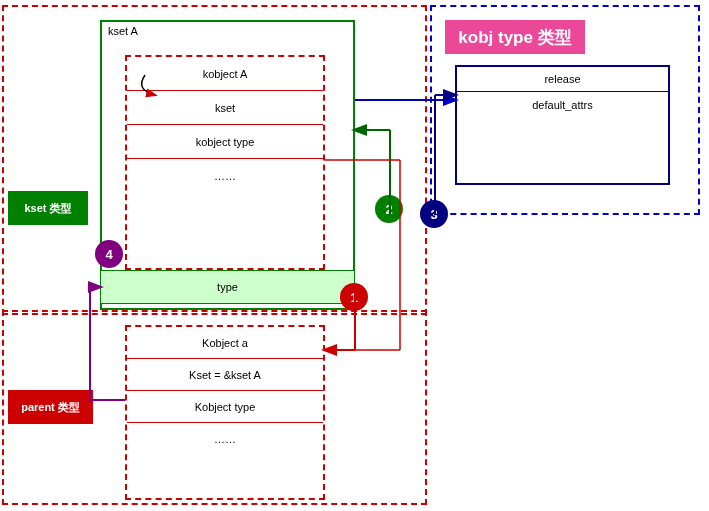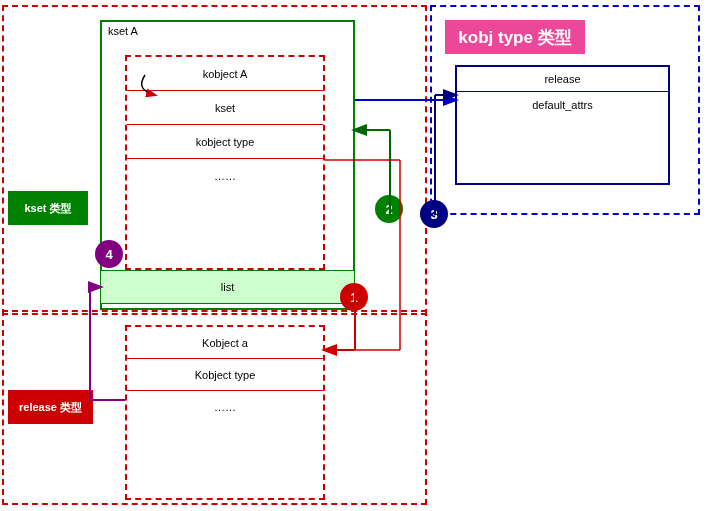--- a/index.html
+++ b/index.html
@@ -249,54 +249,57 @@
     </div>
     <div class="field-row">
       <span>kobject type</span>
     </div>
     <div class="field-row">
       <span>……</span>
     </div>
   </div>
 
   <div style="position:absolute; left:100px; top:270px; width:255px; height:34px; background:#ccffcc; border:1px solid #008000; display:flex; align-items:center; justify-content:center; font-size:11px;">
-    <span>list</span>
+    <span>type</span>
   </div>
 
   <div class="kobj-type-box">
     <span>kobj type 类型</span>
   </div>
 
   <div class="kobj-fields">
     <div class="kobj-field-row">
       <span>release</span>
     </div>
     <div class="kobj-field-row">
       <span>default_attrs</span>
     </div>
   </div>
 
   <div class="kobject-a-box">
     <div class="kobject-field-row">
       <span>Kobject a</span>
     </div>
     <div class="kobject-field-row">
+      <span>Kset = &amp;kset A</span>
+    </div>
+    <div class="kobject-field-row">
       <span>Kobject type</span>
     </div>
     <div class="kobject-field-row">
       <span>……</span>
     </div>
   </div>
 
   <div class="kset-type-box">
     <span>kset 类型</span>
   </div>
 
   <div class="kobject-type-box">
-    <span>release 类型</span>
+    <span>parent 类型</span>
   </div>
 
   <div class="circle-badge circle-1">
     <span>1</span>
   </div>
   <div class="circle-badge circle-2">
     <span>2</span>
   </div>
   <div class="circle-badge circle-3">
     <span>3</span>

